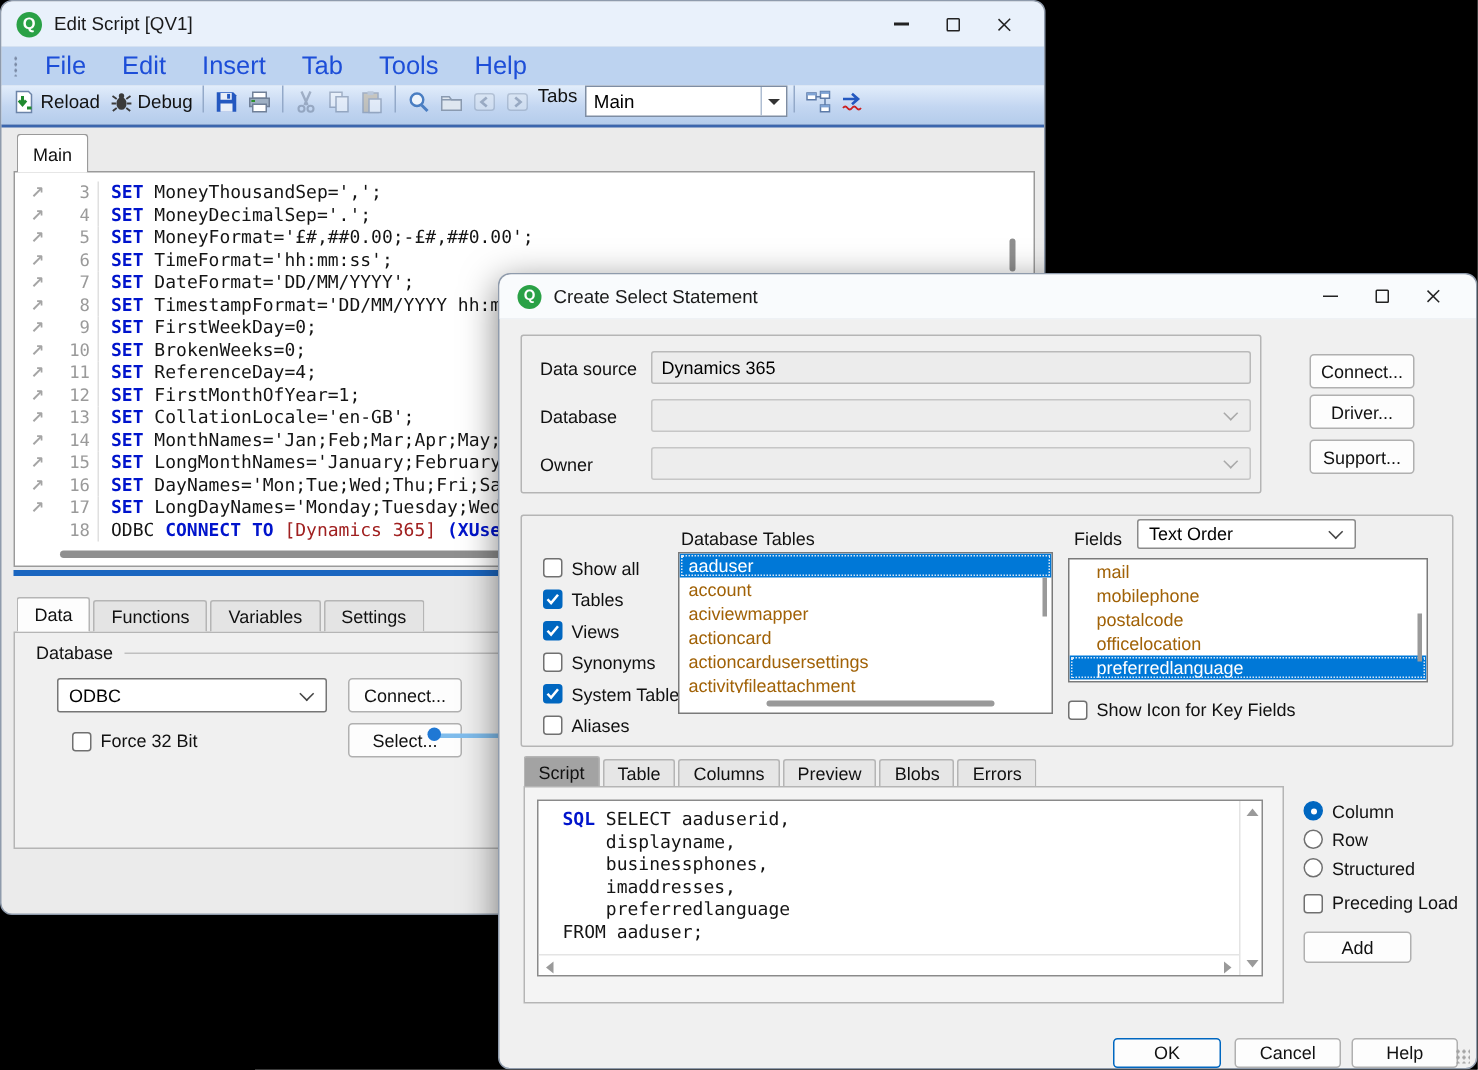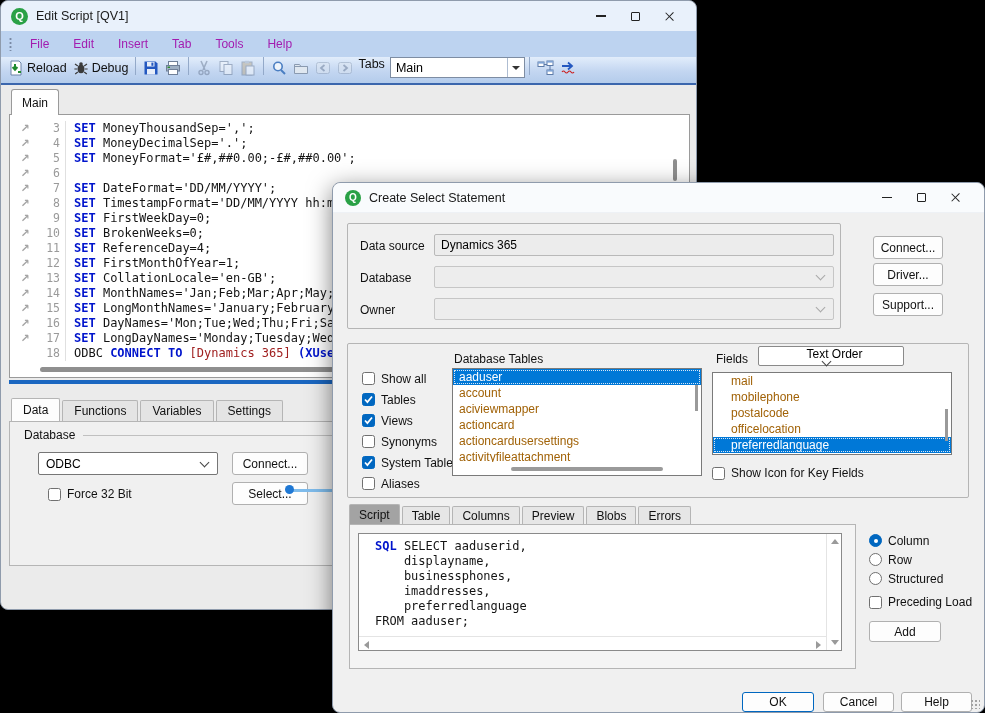--- a/index.html
+++ b/index.html
@@ -23,21 +23,21 @@
   .glyph-close { position:relative; width:11px; height:11px; }
   .glyph-close:before,.glyph-close:after { content:""; position:absolute; left:5px; top:0;
     width:1.4px; height:11px; background:#222; }
   .glyph-close:before { transform:rotate(45deg);} .glyph-close:after { transform:rotate(-45deg);}
 
   .menubar { position:absolute; left:0; top:30px; right:0; height:26px; background:#bdd3f0;
     display:flex; align-items:center; padding-left:6px; }
   .menu-grip { width:3px; height:14px; margin:0 6px 0 2px;
     background-image:radial-gradient(circle, #7a8aa5 1px, transparent 1.2px);
     background-size:3px 4px; }
-  .menu-item { font-size:12px; color:#a21caf; padding:4px 12px; }
+  .menu-item { font-size:17px; color:#1d4ed8; padding:4px 12px; }
 
   .toolbar { position:absolute; left:0; top:56px; right:0; height:28px;
     background:linear-gradient(#e2edfb, #c3d6f1 55%, #b4cceb);
     border-bottom:2px solid #3b66ad; display:flex; padding:0 4px; }
   .tbtn { height:22px; display:flex; align-items:center; padding:0 3px; }
   .tbtn svg { display:block; }
   .tbtn .tlabel { font-size:12.5px; color:#111; margin-left:3px; }
   .tsep { width:1px; height:18px; background:#93a9c9; margin:0 4px; }
   .dis { opacity:.45; }
   .tabs-label { font-size:12.5px; color:#111; margin:0 5px 0 2px; }
@@ -142,21 +142,21 @@
   .list-item { height:16px; line-height:16px; font-size:12px; color:#a16207; padding-left:6px;
     white-space:nowrap; }
   .list-item.selected { background:#0078d7; color:#fff; outline:1px dotted #d8e6f5;
     outline-offset:-2px; }
   .tables-hthumb { position:absolute; left:58px; right:38px; bottom:4px; height:4px;
     background:#9a9a9a; border-radius:2px; }
   .tables-vthumb { position:absolute; right:3px; top:16px; width:3.5px; height:26px;
     background:#9a9a9a; }
   .fields-label { position:absolute; left:368px; top:8px; font-size:12px; color:#111; }
   .order-combo { position:absolute; left:410px; top:2px; width:146px; height:20px; background:#fff;
-    border:1px solid #8a8a8a; border-radius:2px; display:flex; align-items:center;flex-direction:column; }
+    border:1px solid #8a8a8a; border-radius:2px; display:flex; align-items:center; }
   .order-combo .combo-text { flex:1; font-size:12px; padding-left:7px; }
   .fields-list { position:absolute; left:364px; top:28px; width:240px; height:83px;
     background:#fff; border:1px solid #7a7a7a; overflow:hidden; }
   .fields-list .list-rows { bottom:0; }
   .fields-list .list-item { padding-left:18px; }
   .fields-vthumb { position:absolute; right:3px; top:36px; width:3.5px; height:32px;
     background:#9a9a9a; }
   .showicon-cb { position:absolute; left:364px; top:122px; }
 
   .script-tabs { position:absolute; left:16px; top:323px; display:flex; z-index:2; }
@@ -337,21 +337,21 @@
       </div>
     </div>
 
     <div class="edit-tab">Main</div>
 
     <div class="editor">
       <div class="editor-lines" id="editor-lines">
           <div class="code-row"><span class="gutter-arrow">↗</span><span class="line-num">3</span><span class="code-text"><span class="tk-k">SET</span><span class="tk-t"> MoneyThousandSep=',';</span></span></div>
           <div class="code-row"><span class="gutter-arrow">↗</span><span class="line-num">4</span><span class="code-text"><span class="tk-k">SET</span><span class="tk-t"> MoneyDecimalSep='.';</span></span></div>
           <div class="code-row"><span class="gutter-arrow">↗</span><span class="line-num">5</span><span class="code-text"><span class="tk-k">SET</span><span class="tk-t"> MoneyFormat='£#,##0.00;-£#,##0.00';</span></span></div>
-          <div class="code-row"><span class="gutter-arrow">↗</span><span class="line-num">6</span></div>
+          <div class="code-row"><span class="gutter-arrow">↗</span><span class="line-num">6</span><span class="code-text"><span class="tk-k">SET</span><span class="tk-t"> TimeFormat='hh:mm:ss';</span></span></div>
           <div class="code-row"><span class="gutter-arrow">↗</span><span class="line-num">7</span><span class="code-text"><span class="tk-k">SET</span><span class="tk-t"> DateFormat='DD/MM/YYYY';</span></span></div>
           <div class="code-row"><span class="gutter-arrow">↗</span><span class="line-num">8</span><span class="code-text"><span class="tk-k">SET</span><span class="tk-t"> TimestampFormat='DD/MM/YYYY hh:mm</span></span></div>
           <div class="code-row"><span class="gutter-arrow">↗</span><span class="line-num">9</span><span class="code-text"><span class="tk-k">SET</span><span class="tk-t"> FirstWeekDay=0;</span></span></div>
           <div class="code-row"><span class="gutter-arrow">↗</span><span class="line-num">10</span><span class="code-text"><span class="tk-k">SET</span><span class="tk-t"> BrokenWeeks=0;</span></span></div>
           <div class="code-row"><span class="gutter-arrow">↗</span><span class="line-num">11</span><span class="code-text"><span class="tk-k">SET</span><span class="tk-t"> ReferenceDay=4;</span></span></div>
           <div class="code-row"><span class="gutter-arrow">↗</span><span class="line-num">12</span><span class="code-text"><span class="tk-k">SET</span><span class="tk-t"> FirstMonthOfYear=1;</span></span></div>
           <div class="code-row"><span class="gutter-arrow">↗</span><span class="line-num">13</span><span class="code-text"><span class="tk-k">SET</span><span class="tk-t"> CollationLocale='en-GB';</span></span></div>
           <div class="code-row"><span class="gutter-arrow">↗</span><span class="line-num">14</span><span class="code-text"><span class="tk-k">SET</span><span class="tk-t"> MonthNames='Jan;Feb;Mar;Apr;May;J</span></span></div>
           <div class="code-row"><span class="gutter-arrow">↗</span><span class="line-num">15</span><span class="code-text"><span class="tk-k">SET</span><span class="tk-t"> LongMonthNames='January;February;</span></span></div>
           <div class="code-row"><span class="gutter-arrow">↗</span><span class="line-num">16</span><span class="code-text"><span class="tk-k">SET</span><span class="tk-t"> DayNames='Mon;Tue;Wed;Thu;Fri;Sat</span></span></div>

